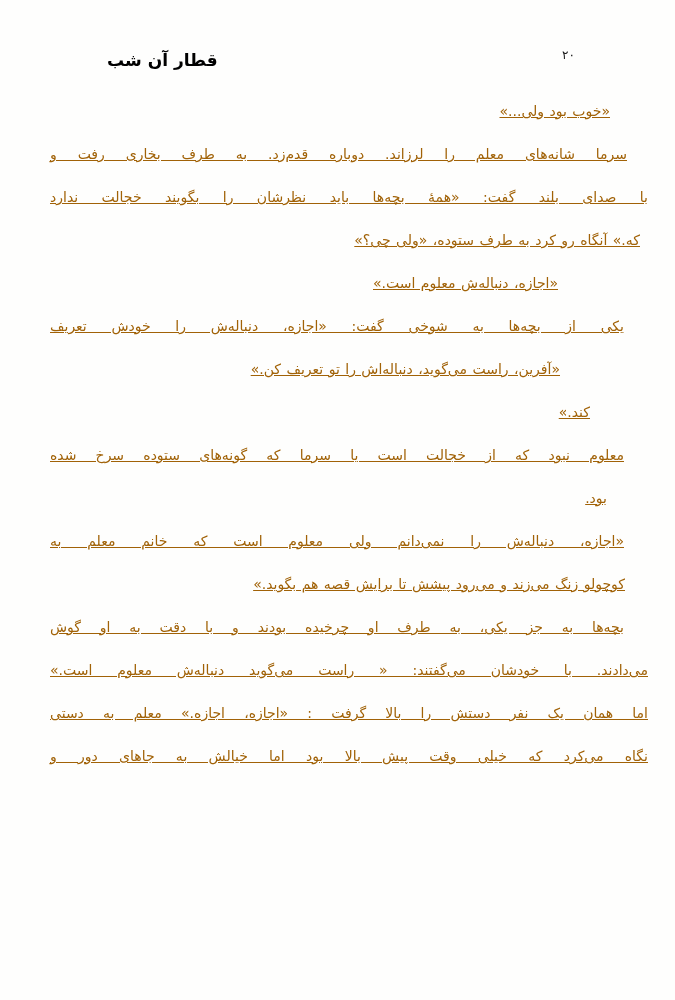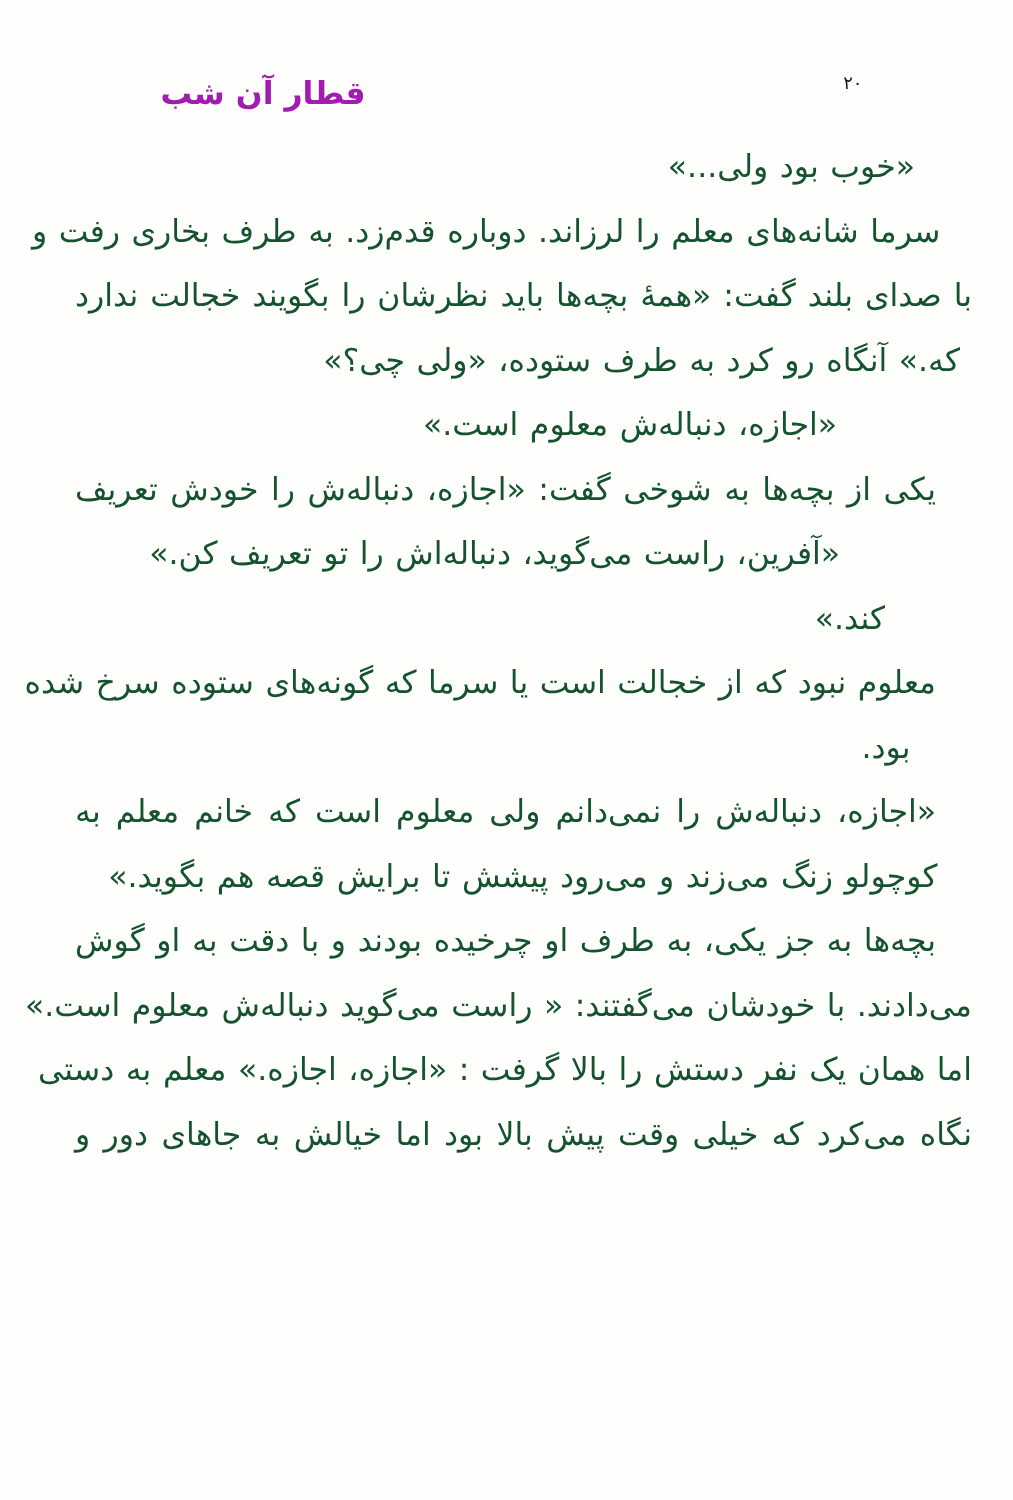--- a/index.html
+++ b/index.html
@@ -31,41 +31,42 @@
     top: 2px;
     right: 100px;
     font-size: 12px;
     letter-spacing: 1px;
     color: #161616;
   }
   .running-title {
     position: absolute;
     top: 4px;
     left: 107px;
-    font-size: 21px;
+    font-size: 17px;
     font-weight: 700;
-    color: #a21caf;
+    color: #000000;
   }
   
   .body-text {
     position: absolute;
     top: 90px;
     right: 27px;
     left: 50px;
     direction: rtl;
   }
   .line {
-    font-size: 21px;
+    font-size: 14px;
     line-height: 43px;
     height: 43px;
     text-align: justify;
     text-align-last: justify;
     word-spacing: 1px;
-    color: #14532d;
+    color: #a16207;
     white-space: nowrap;
+    text-decoration: underline;
   }
   .line.eop {
     text-align: right;
     text-align-last: right;
   }
 </style>
 </head>
 <body>
 
 <div class="scan-page">

